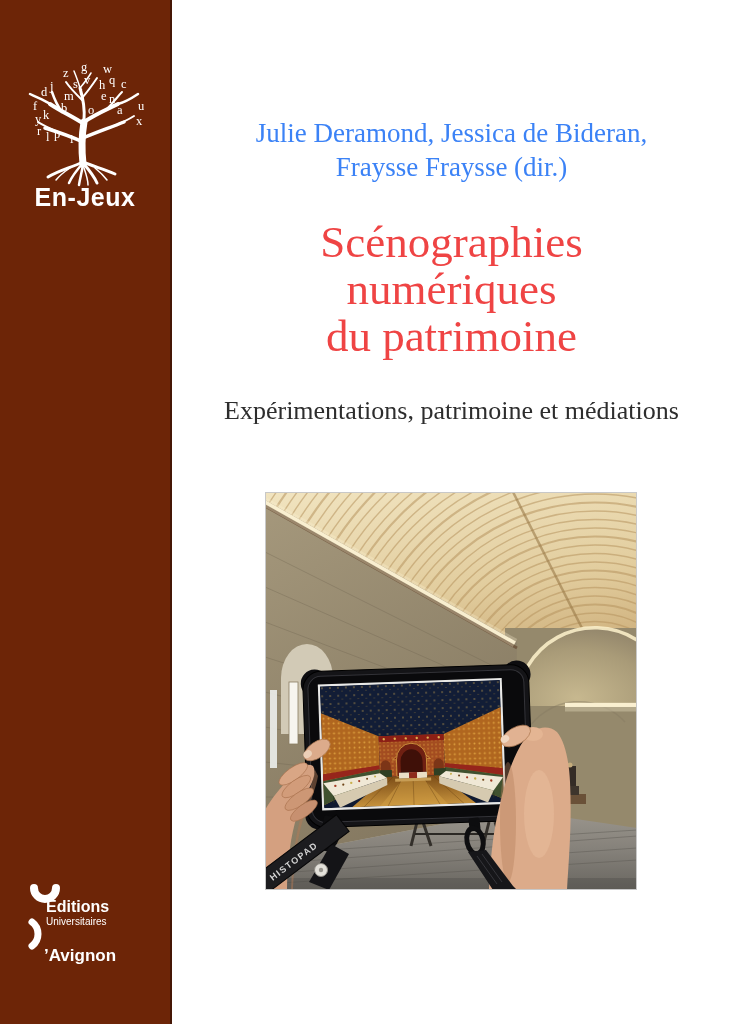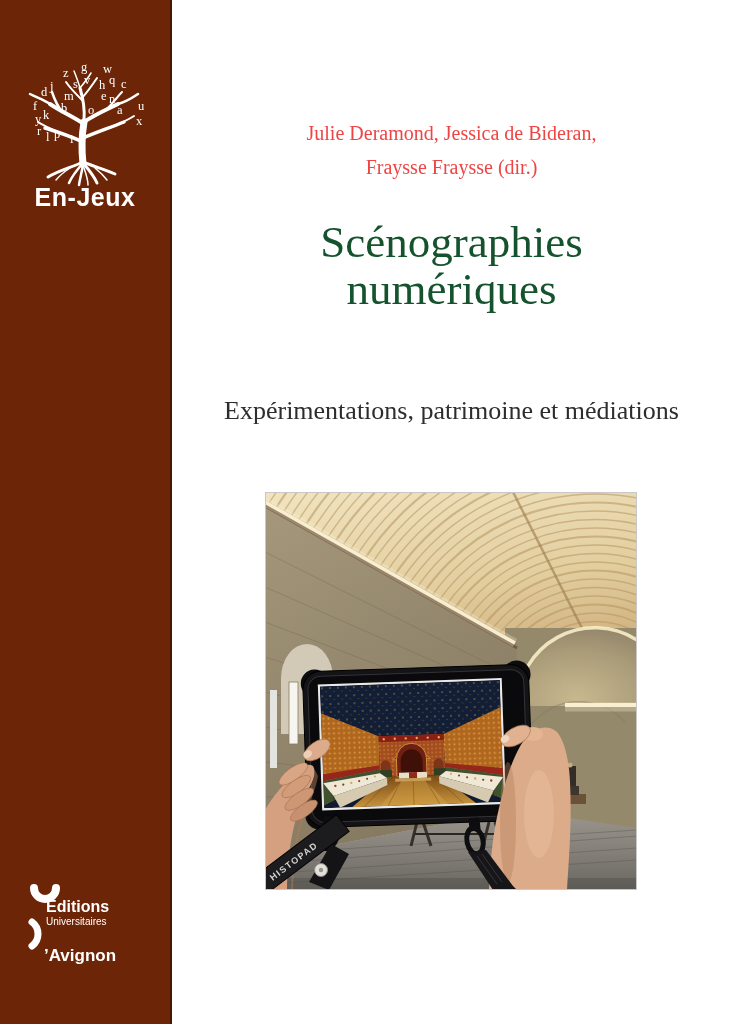--- a/index.html
+++ b/index.html
@@ -15,23 +15,23 @@
   .tree-svg path{stroke:#ffffff;fill:none;stroke-linecap:round;}
   .publisher{position:absolute;left:24px;top:882px;width:142px;height:90px;color:#ffffff;
              font-family:"Liberation Sans",sans-serif;}
   .pub-glyphs{position:absolute;left:0;top:0;}
   .pub-l1{position:absolute;left:22px;top:16px;font-weight:bold;font-size:16px;}
   .pub-l2{position:absolute;left:22px;top:34px;font-size:10px;}
   .pub-l3{position:absolute;left:20px;top:64px;font-weight:bold;font-size:17px;}
   
   .main{position:absolute;left:172px;top:0;width:559px;height:1024px;}
   .authors{position:absolute;left:0;top:116px;width:100%;text-align:center;
-           font-size:20px;line-height:34px;color:#ef4444;}
+           font-size:27px;line-height:34px;color:#3b82f6;}
   .title{position:absolute;left:0;top:219px;width:100%;text-align:center;
-         font-size:45px;line-height:47px;font-weight:400;color:#14532d;}
+         font-size:45px;line-height:47px;font-weight:400;color:#ef4444;}
   .subtitle{position:absolute;left:0;top:396px;width:100%;text-align:center;
             font-size:26px;color:#2d2d2d;}
   .photo{position:absolute;left:93px;top:492px;width:372px;height:398px;}
   .photo svg{display:block;}
 </style>
 </head>
 <body>
 
 <div class="page">
 
@@ -108,20 +108,21 @@
   </aside>
 
   <div class="main">
     <div class="authors">
       <div>Julie Deramond, Jessica de Bideran,</div>
       <div>Fraysse Fraysse (dir.)</div>
     </div>
     <div class="title">
       <div>Scénographies</div>
       <div>numériques</div>
+      <div>du patrimoine</div>
     </div>
     <div class="subtitle">Expérimentations, patrimoine et médiations</div>
 
     <div class="photo">
       <svg viewBox="0 0 372 398" width="372" height="398">
         <defs>
           <linearGradient id="vaultG" x1="0" y1="0" x2="0.25" y2="1">
             <stop offset="0" stop-color="#f1e4c0"></stop>
               <stop offset="0.55" stop-color="#e2cd9e"></stop>
               <stop offset="1" stop-color="#c8a772"></stop>

